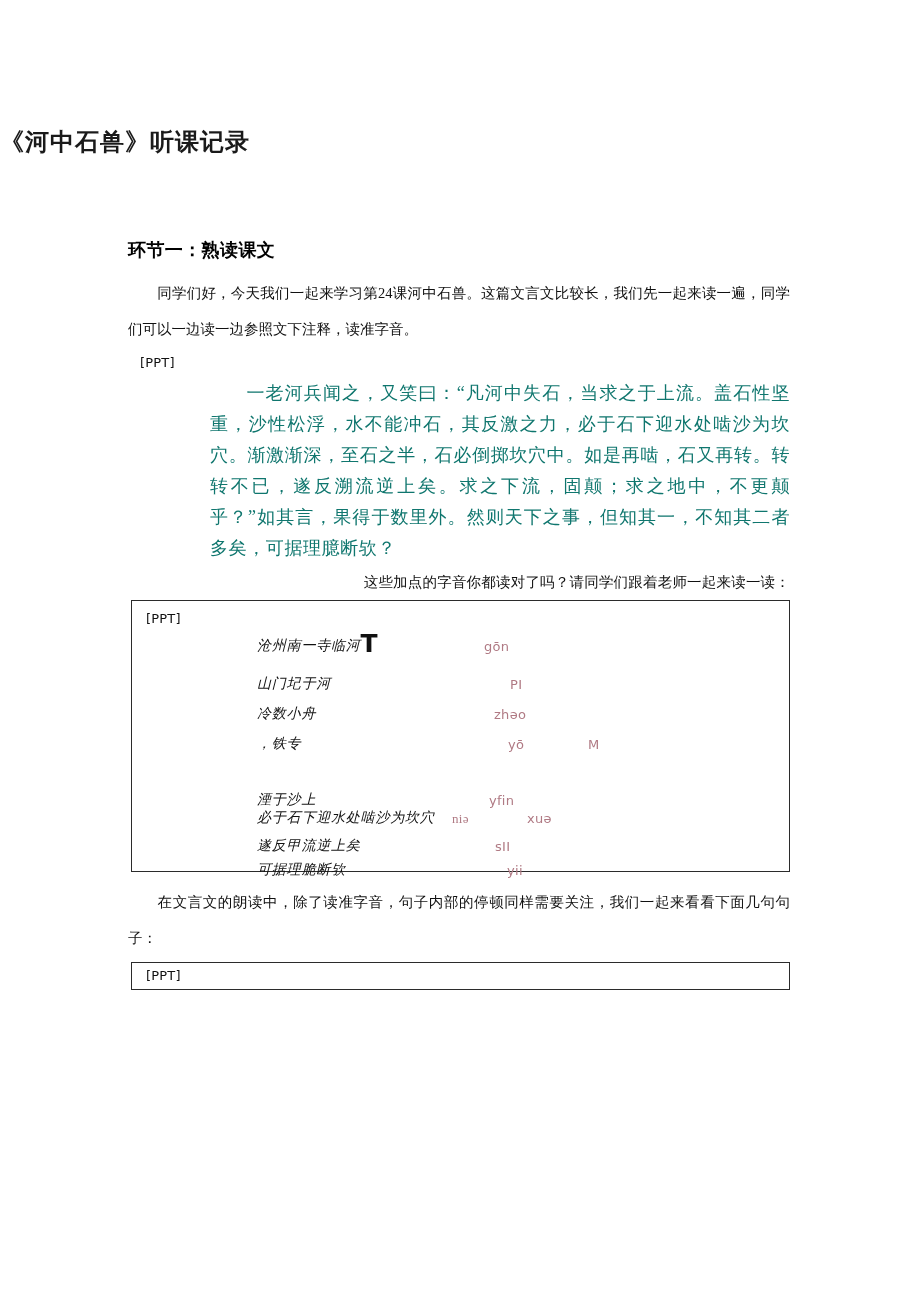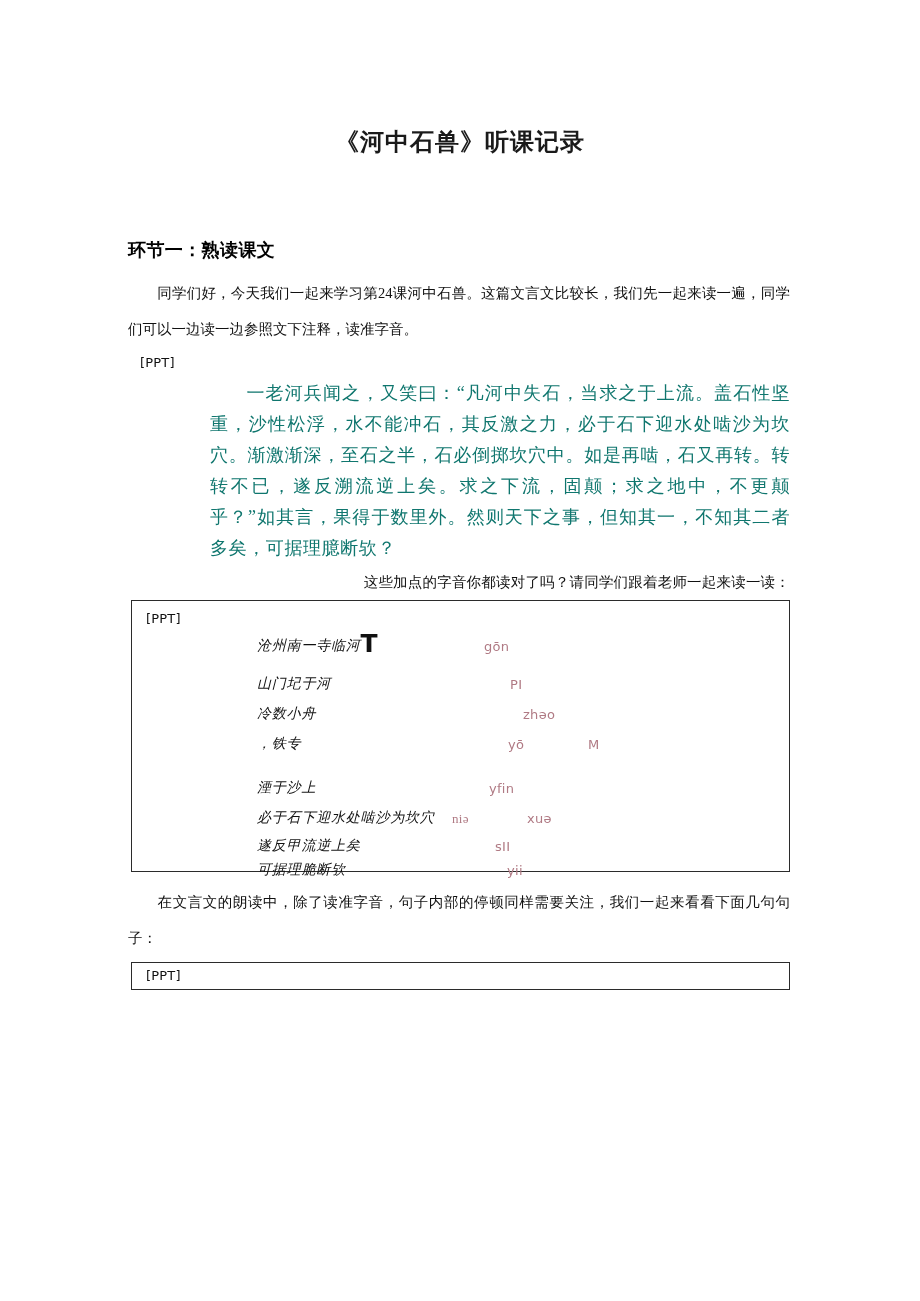--- a/index.html
+++ b/index.html
@@ -23,21 +23,20 @@
     height: 1301px;
     background: #ffffff;
   }
 
   
   .doc-title {
     position: absolute;
     left: 0;
     top: 126px;
     width: 920px;
-    text-align: center;
     font-family: "DejaVu Sans", "Liberation Sans", sans-serif;
     font-size: 24px;
     font-weight: 700;
     letter-spacing: 1px;
     color: #1a1a1a;
   }
 
   .doc-subtitle {
     position: absolute;
     left: 0;
@@ -215,28 +214,28 @@
         <div class="pinyin-row" style="position: absolute; left: 0px; top: 0px; width: 100%;">
           <div class="cn-col">沧州南一寺临河<span class="big-t">T</span></div>
           <div class="py" style="left: 352px;">gōn</div>
         </div>
         <div class="pinyin-row" style="position: absolute; left: 0px; top: 38px; width: 100%;">
           <div class="cn-col">山门圮于河</div>
           <div class="py" style="left: 370px; margin-left: 8px;">PI</div>
         </div>
         <div class="pinyin-row" style="position: absolute; left: 0px; top: 68px; width: 100%;">
           <div class="cn-col">冷数小舟</div>
-          <div class="py" style="left: 362px; margin-left: 29px;">zhǝo</div>
+          <div class="py" style="left: 362px;">zhǝo</div>
         </div>
         <div class="pinyin-row" style="position: absolute; left: 0px; top: 98px; width: 100%;">
           <div class="cn-col">，铁专</div>
           <div class="py" style="left: 376px;">yō</div>
           <div class="py" style="left: 456px;">M</div>
         </div>
-        <div class="pinyin-row" style="position: absolute; left: 0px; top: 142px; width: 100%;">
+        <div class="pinyin-row" style="position: absolute; left: 0px; top: 154px; width: 100%;">
           <div class="cn-col">湮于沙上</div>
           <div class="py" style="left: 337px; margin-left: 20px;">yfin</div>
         </div>
         <div class="pinyin-row" style="position: absolute; left: 0px; top: 160px; width: 100%; margin-top: 12px;">
           <div class="cn-col">必于石下迎水处啮沙为坎穴</div>
           <div class="py" style="left: 320px; font-family: Liberation Serif, serif;">niǝ</div>
           <div class="py" style="left: 395px;">xuǝ</div>
         </div>
         <div class="pinyin-row" style="position: absolute; left: 0px; top: 200px; width: 100%;">
           <div class="cn-col">遂反甲流逆上矣</div>

